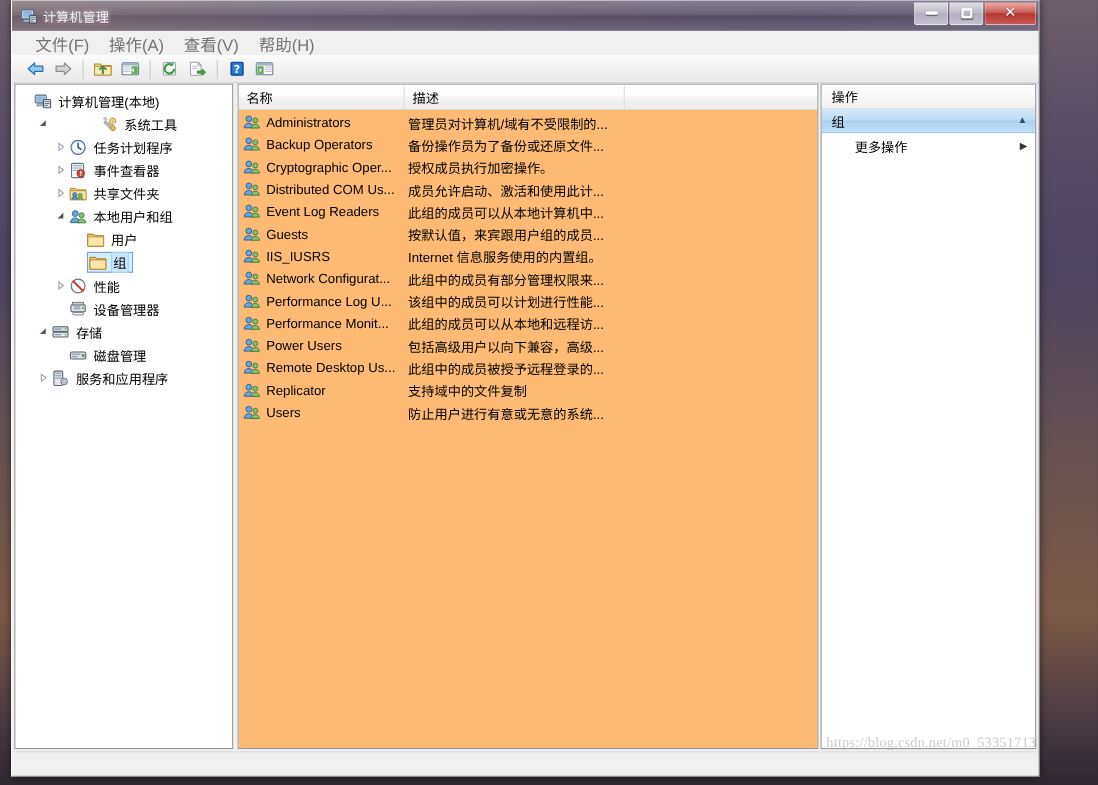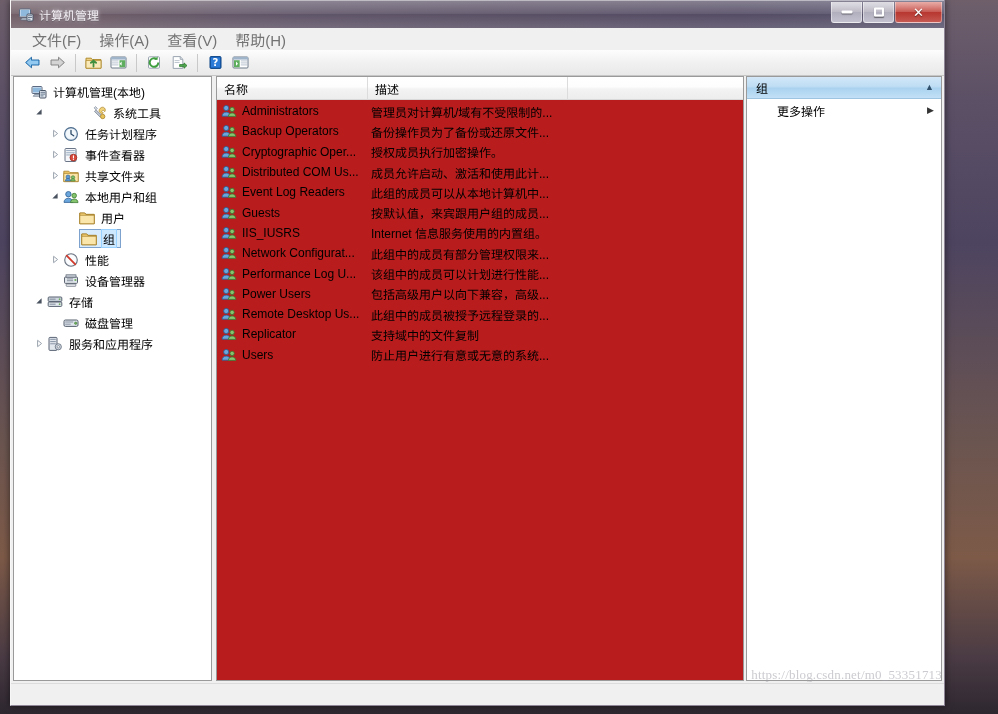--- a/index.html
+++ b/index.html
@@ -276,21 +276,21 @@
     cursor: default;
     white-space: nowrap;
     overflow: hidden;
   }
   .hcell.c1 { flex: 0 0 151px; }
   .hcell.c2 { flex: 0 0 200px; }
   .hcell.c3 { flex: 1 1 auto; border-right: none; }
   #listbody {
     flex: 1 1 auto;
     overflow: hidden;
-    background: #b91c1c;
+    background: #fdba74;
     padding-top: 1px;
   }
   .lrow {
     display: flex;
     align-items: center;
     height: 20.3px;
     cursor: default;
     white-space: nowrap;
   }
   .lcell-name {
@@ -857,20 +857,32 @@
             <div class="lcell-desc">该组中的成员可以计划进行性能...</div>
           </div>
           <div class="lrow">
             <div class="lcell-name">
               <span class="grp-ico"><svg width="16" height="16" viewBox="0 0 16 16">
                   <circle cx="5.2" cy="5" r="2.6" fill="#6aa6dc" stroke="#2a5a8e" stroke-width=".8"></circle>
                   <path d="M1 13.2c0-2.5 1.9-4.1 4.2-4.1s4.2 1.6 4.2 4.1z" fill="#6aa6dc" stroke="#2a5a8e" stroke-width=".8"></path>
                   <circle cx="11.1" cy="6.4" r="2.2" fill="#86c470" stroke="#3a7530" stroke-width=".8"></circle>
                   <path d="M7.4 13.4c0-2.1 1.7-3.5 3.7-3.5s3.7 1.4 3.7 3.5z" fill="#86c470" stroke="#3a7530" stroke-width=".8"></path>
                 </svg></span>
+              <span class="lname">Performance Monit...</span>
+            </div>
+            <div class="lcell-desc">此组的成员可以从本地和远程访...</div>
+          </div>
+          <div class="lrow">
+            <div class="lcell-name">
+              <span class="grp-ico"><svg width="16" height="16" viewBox="0 0 16 16">
+                  <circle cx="5.2" cy="5" r="2.6" fill="#6aa6dc" stroke="#2a5a8e" stroke-width=".8"></circle>
+                  <path d="M1 13.2c0-2.5 1.9-4.1 4.2-4.1s4.2 1.6 4.2 4.1z" fill="#6aa6dc" stroke="#2a5a8e" stroke-width=".8"></path>
+                  <circle cx="11.1" cy="6.4" r="2.2" fill="#86c470" stroke="#3a7530" stroke-width=".8"></circle>
+                  <path d="M7.4 13.4c0-2.1 1.7-3.5 3.7-3.5s3.7 1.4 3.7 3.5z" fill="#86c470" stroke="#3a7530" stroke-width=".8"></path>
+                </svg></span>
               <span class="lname">Power Users</span>
             </div>
             <div class="lcell-desc">包括高级用户以向下兼容，高级...</div>
           </div>
           <div class="lrow">
             <div class="lcell-name">
               <span class="grp-ico"><svg width="16" height="16" viewBox="0 0 16 16">
                   <circle cx="5.2" cy="5" r="2.6" fill="#6aa6dc" stroke="#2a5a8e" stroke-width=".8"></circle>
                   <path d="M1 13.2c0-2.5 1.9-4.1 4.2-4.1s4.2 1.6 4.2 4.1z" fill="#6aa6dc" stroke="#2a5a8e" stroke-width=".8"></path>
                   <circle cx="11.1" cy="6.4" r="2.2" fill="#86c470" stroke="#3a7530" stroke-width=".8"></circle>
@@ -901,20 +913,21 @@
                   <path d="M7.4 13.4c0-2.1 1.7-3.5 3.7-3.5s3.7 1.4 3.7 3.5z" fill="#86c470" stroke="#3a7530" stroke-width=".8"></path>
                 </svg></span>
               <span class="lname">Users</span>
             </div>
             <div class="lcell-desc">防止用户进行有意或无意的系统...</div>
           </div>
         </div>
     </div>
 
     <div id="actionspane" class="pane">
+      <div id="actions-title">操作</div>
 
       <div class="act-group-hdr">
         <span>组</span>
         <span class="chev">▲</span>
       </div>
 
       <div class="act-item">
         <span>更多操作</span>
         <span class="chev-r">▶</span>
       </div>

